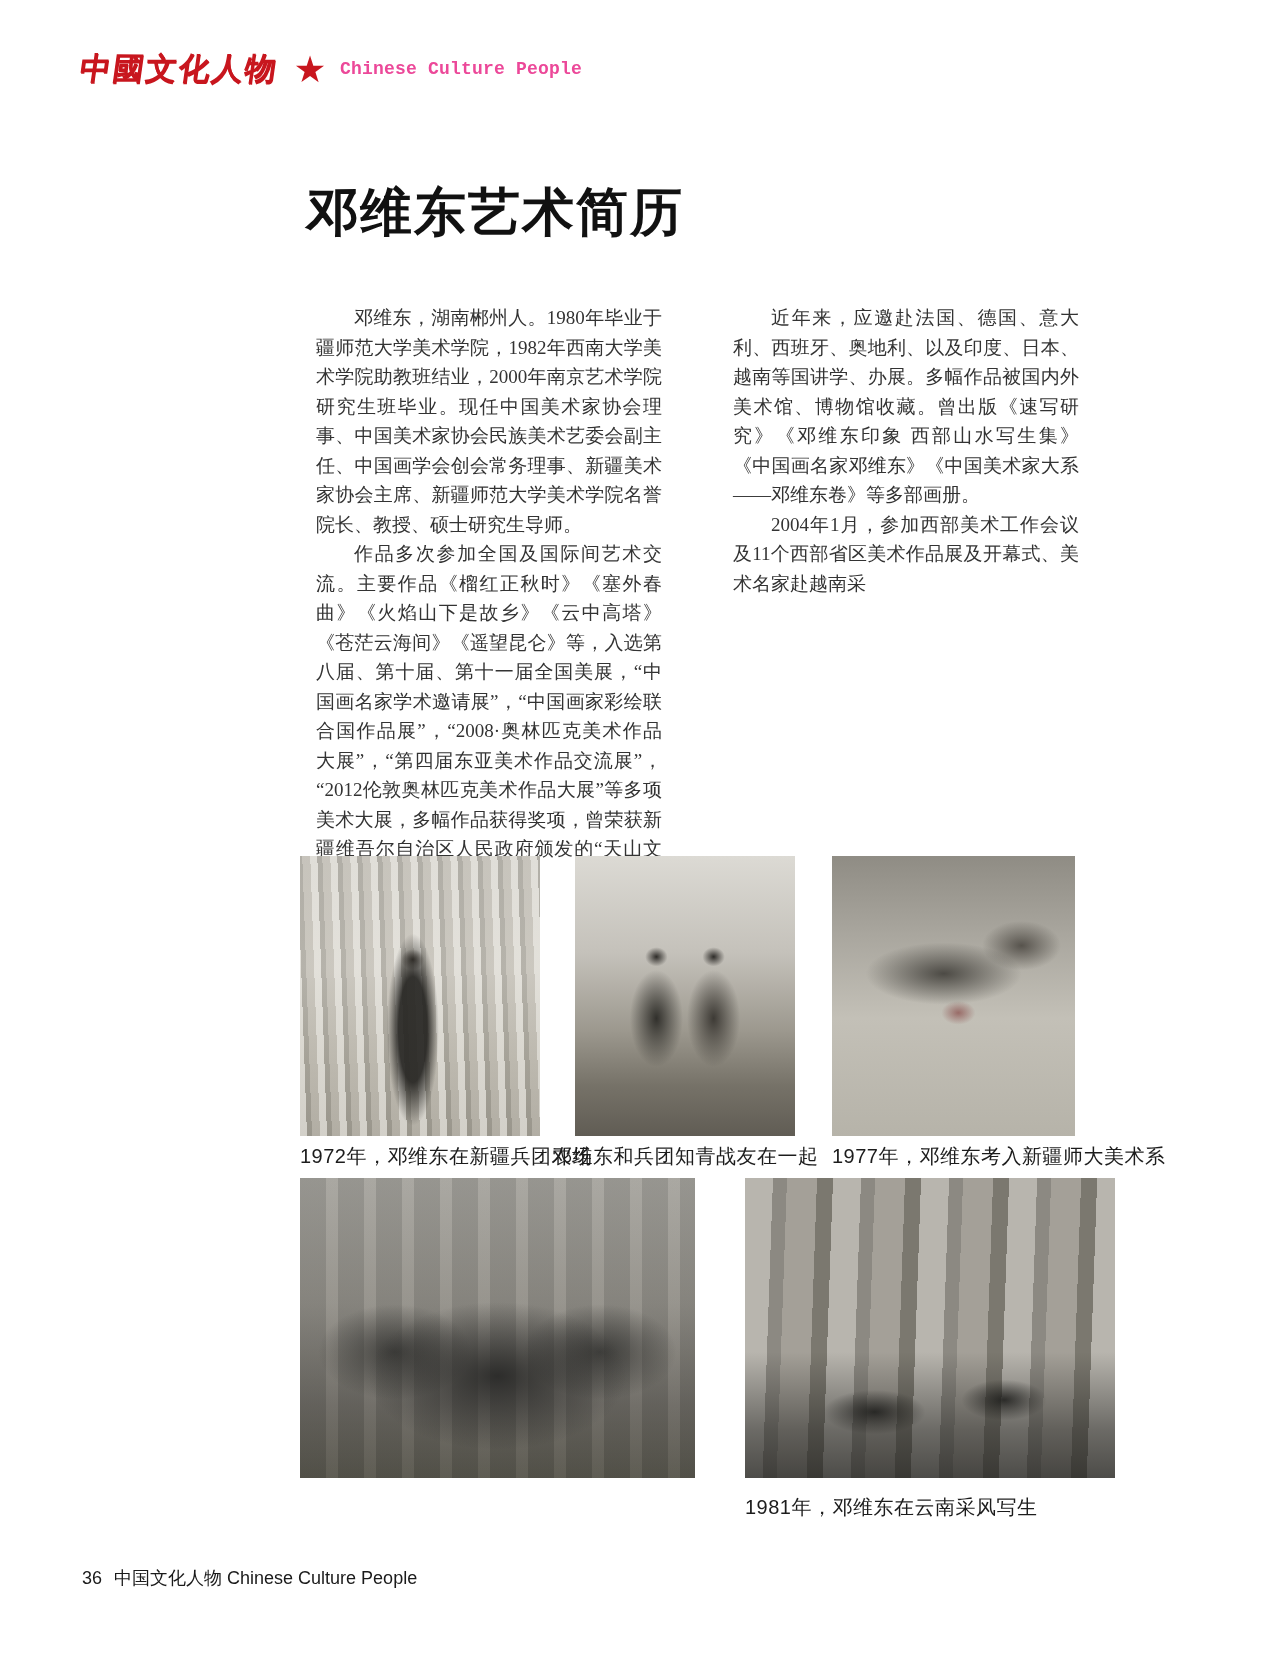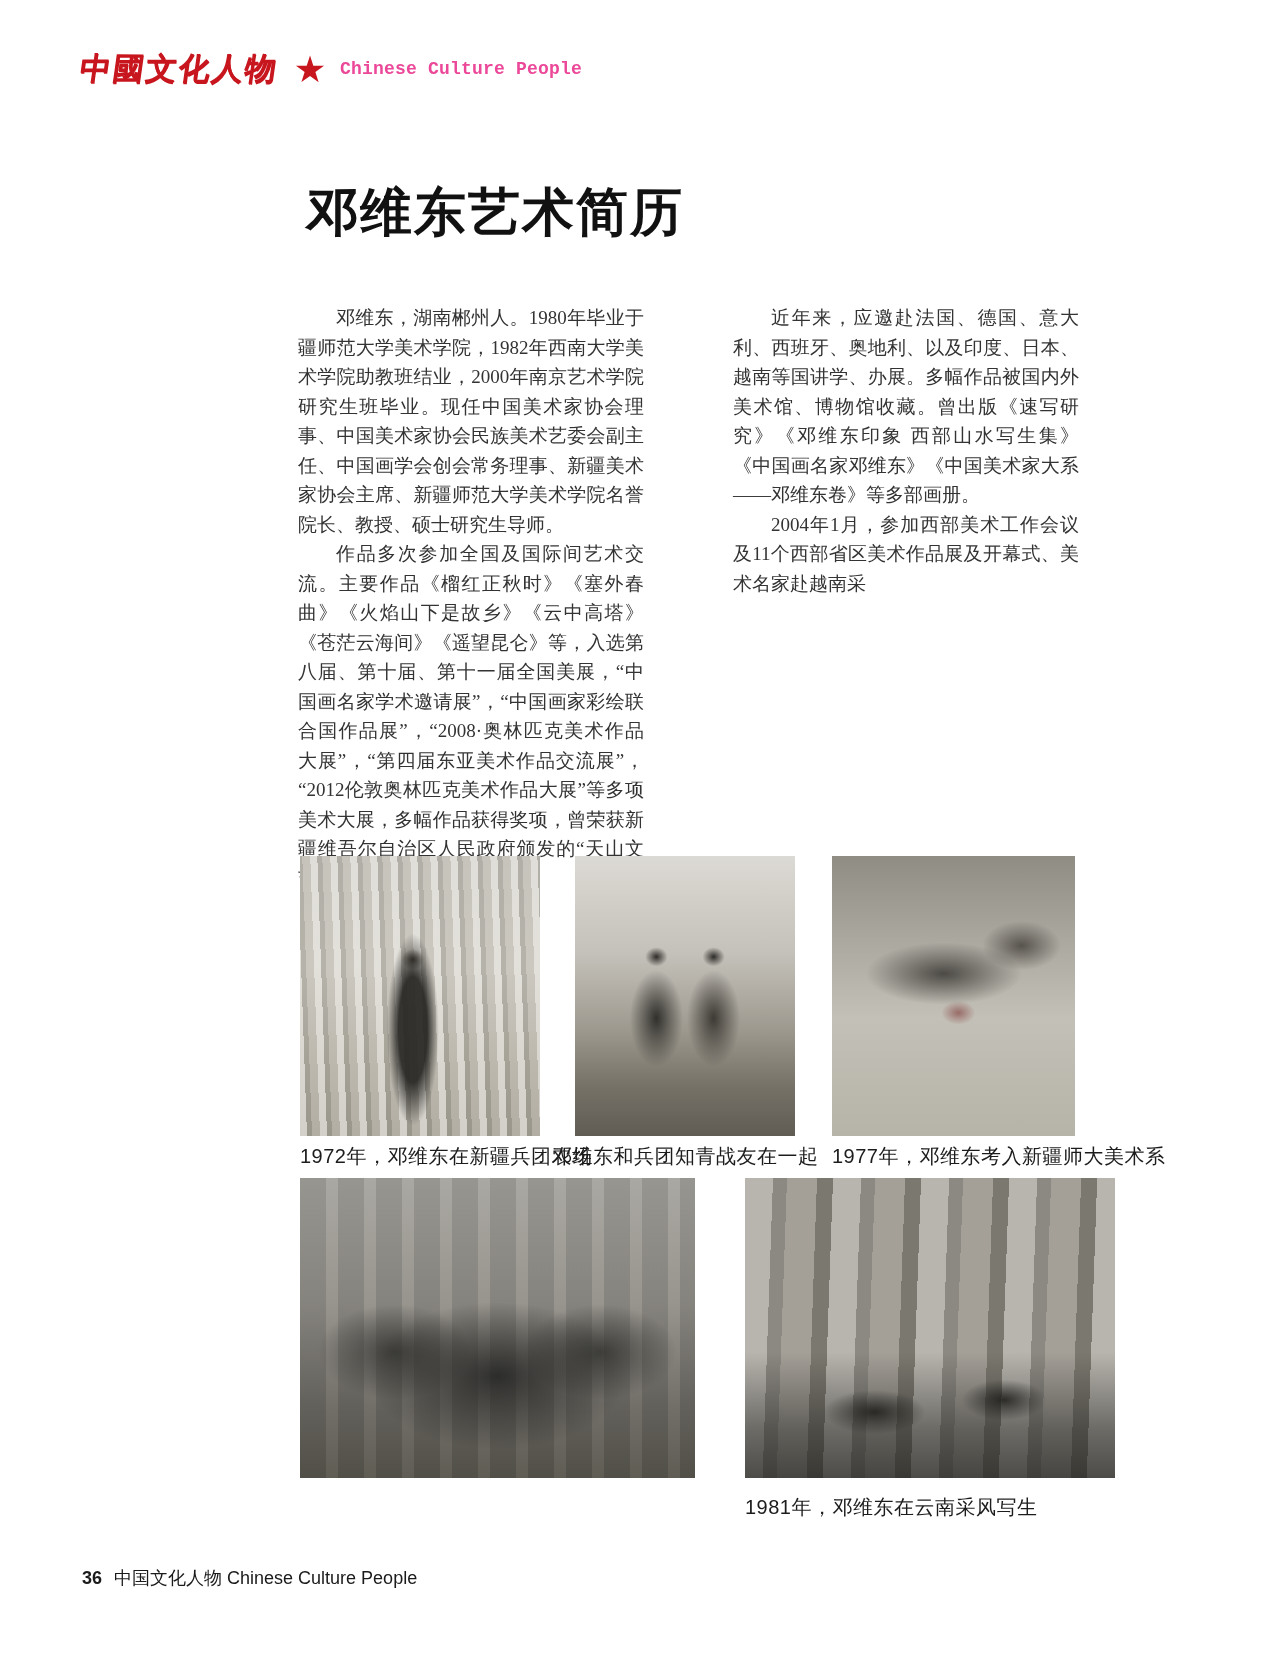--- a/index.html
+++ b/index.html
@@ -46,21 +46,21 @@
     font-family:"Liberation Serif","DejaVu Serif",serif;
   }
   .col{
     position:absolute;top:303px;
     width:346px;
     font-size:19px;line-height:29.5px;
     text-align:justify;
     color:#333;
   }
   .col p{margin:0;text-indent:2em;}
-  .col-left{left:298px;}
+  .col-left{left:316px;}
   .col-right{left:733px;}
 
   
   .photo{position:absolute;background-color:#a9a69e;}
   .photo1{left:300px;top:856px;width:240px;height:280px;
     background:
       radial-gradient(ellipse 26px 96px at 47% 62%, rgba(38,37,34,.92) 0 55%, rgba(38,37,34,0) 100%),
       radial-gradient(ellipse 15px 14px at 47% 37%, rgba(52,46,40,.95), rgba(52,46,40,0) 75%),
       repeating-linear-gradient(88deg, rgba(236,234,228,.75) 0 7px, rgba(168,165,156,.55) 7px 12px, rgba(206,202,193,.6) 12px 20px),
       linear-gradient(180deg,#bcbab4 0%,#c7c4bd 40%,#a39f94 72%,#878378 100%);
@@ -109,21 +109,21 @@
   .cap4{left:300px;top:1494px;}
   .cap5{left:745px;top:1494px;}
 
   
   .footer{
     position:absolute;left:82px;top:1566px;
     font-family:"Liberation Sans","DejaVu Sans",sans-serif;
     font-size:18px;color:#1a1a1a;
     display:flex;align-items:baseline;gap:12px;
   }
-  .page-num{font-weight:bold;}
+  .page-num{font-weight:normal;}
 </style>
 </head>
 <body>
 
 <div class="page">
 
   <header class="masthead">
     <span class="logo-cn">中國文化人物</span>
     <span class="logo-star">★</span>
     <span class="logo-en">Chinese Culture People</span>

